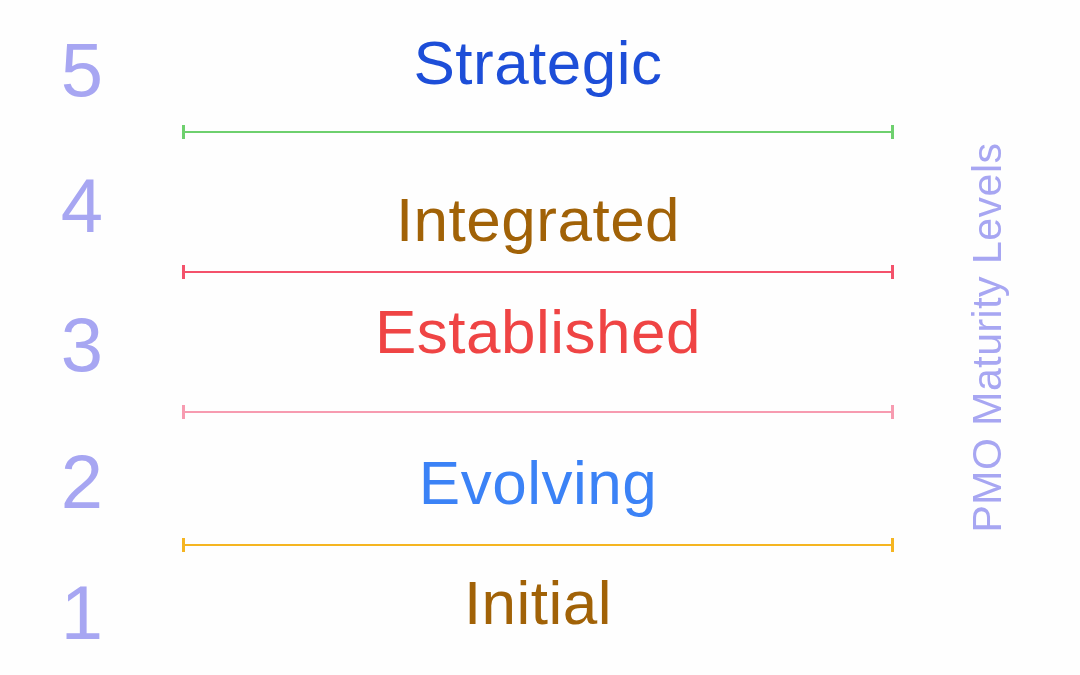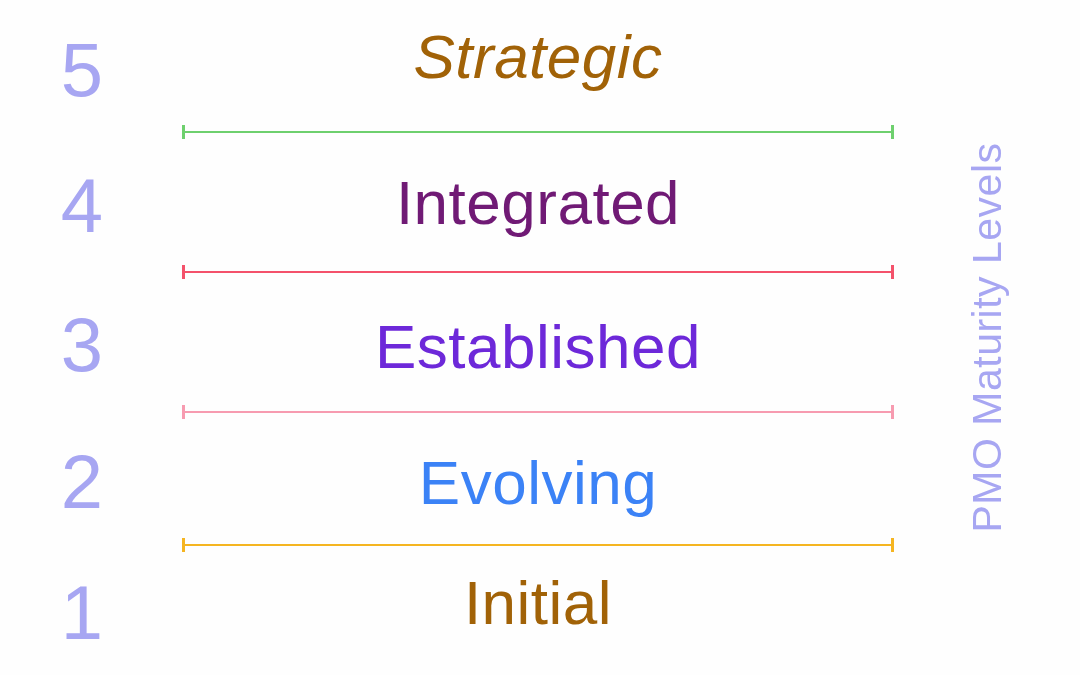--- a/index.html
+++ b/index.html
@@ -100,39 +100,39 @@
     white-space: nowrap;
     -webkit-font-smoothing: antialiased;
   }
 </style>
 </head>
 <body>
 
 <div id="stage">
 
   <div class="level-number" style="top:32px;">5</div>
-  <div class="stage-label" style="top:26px; color:#a16207;font-style:italic;">Strategic</div>
+  <div class="stage-label" style="top:32px; color:#1d4ed8;">Strategic</div>
 
   <div class="divider" style="top:125px; color:#6ed06e;">
     <span class="cap left"></span>
     <span class="bar"></span>
     <span class="cap right"></span>
   </div>
 
   <div class="level-number" style="top:168px;">4</div>
-  <div class="stage-label" style="top:172px; color:#701a75;">Integrated</div>
+  <div class="stage-label" style="top:189px; color:#a16207;">Integrated</div>
 
   <div class="divider" style="top:265px; color:#f4526b;">
     <span class="cap left"></span>
     <span class="bar"></span>
     <span class="cap right"></span>
   </div>
 
   <div class="level-number" style="top:307px;">3</div>
-  <div class="stage-label" style="top:316px; color:#6d28d9;">Established</div>
+  <div class="stage-label" style="top:301px; color:#ef4444;">Established</div>
 
   <div class="divider" style="top:405px; color:#f79bb0;">
     <span class="cap left"></span>
     <span class="bar"></span>
     <span class="cap right"></span>
   </div>
 
   <div class="level-number" style="top:444px;">2</div>
   <div class="stage-label" style="top:452px; color:#3b82f6;">Evolving</div>
 

